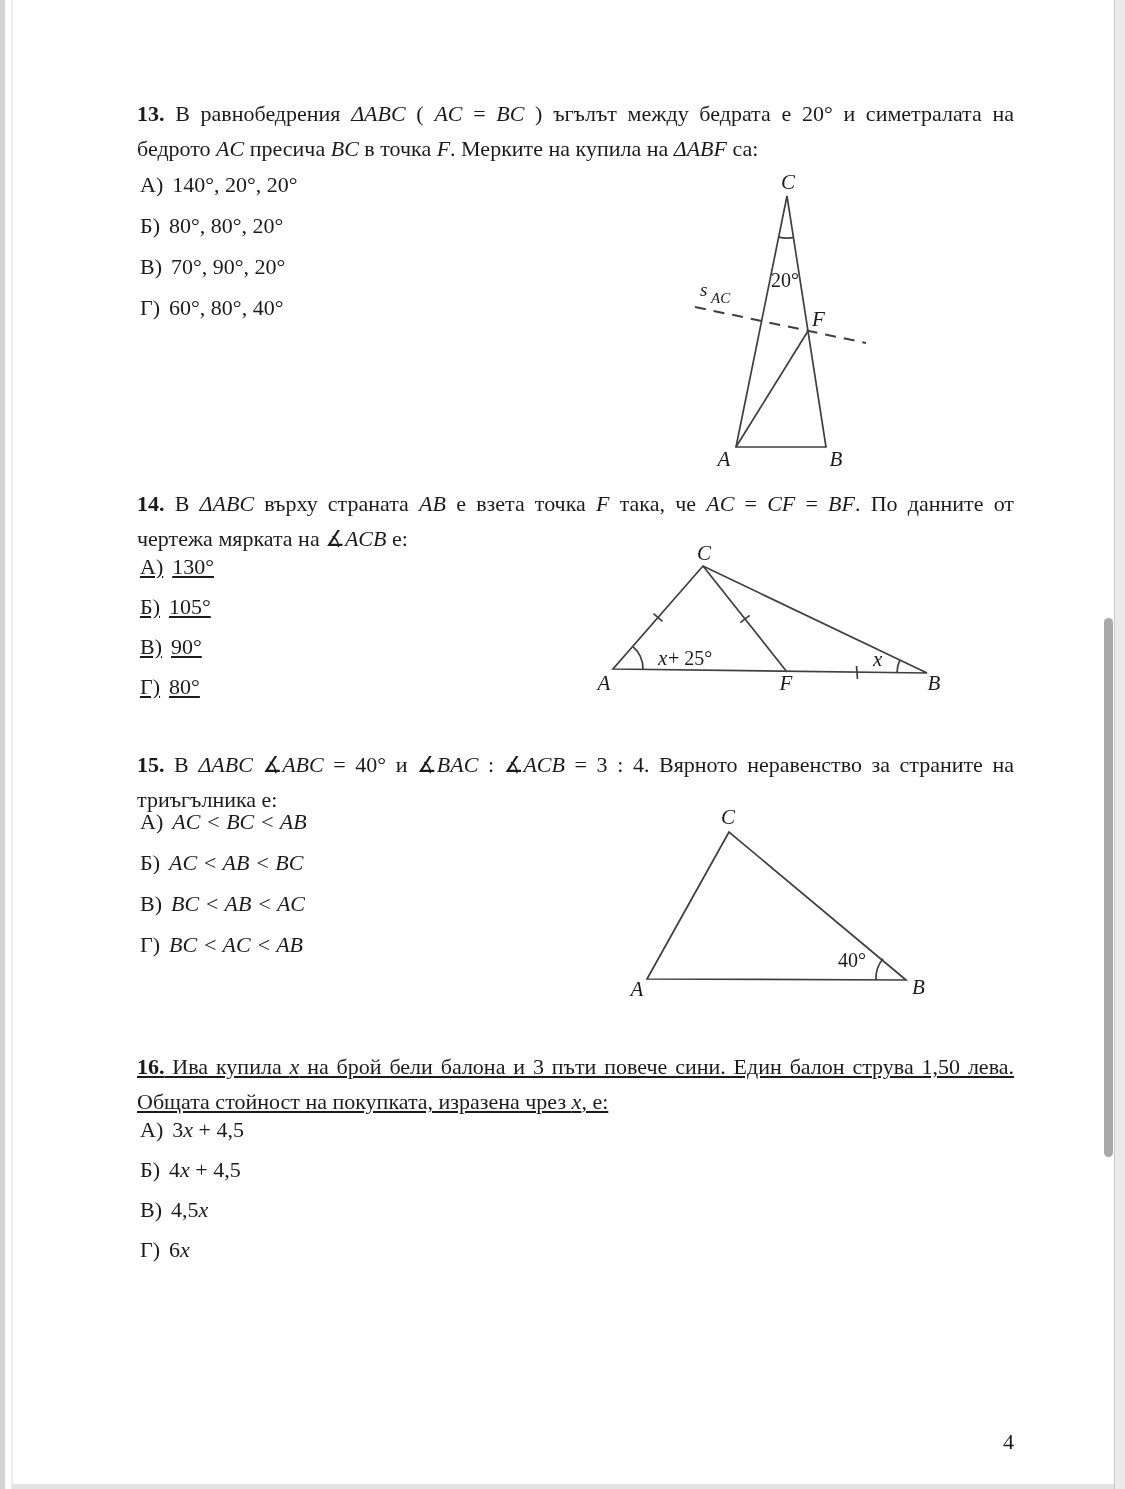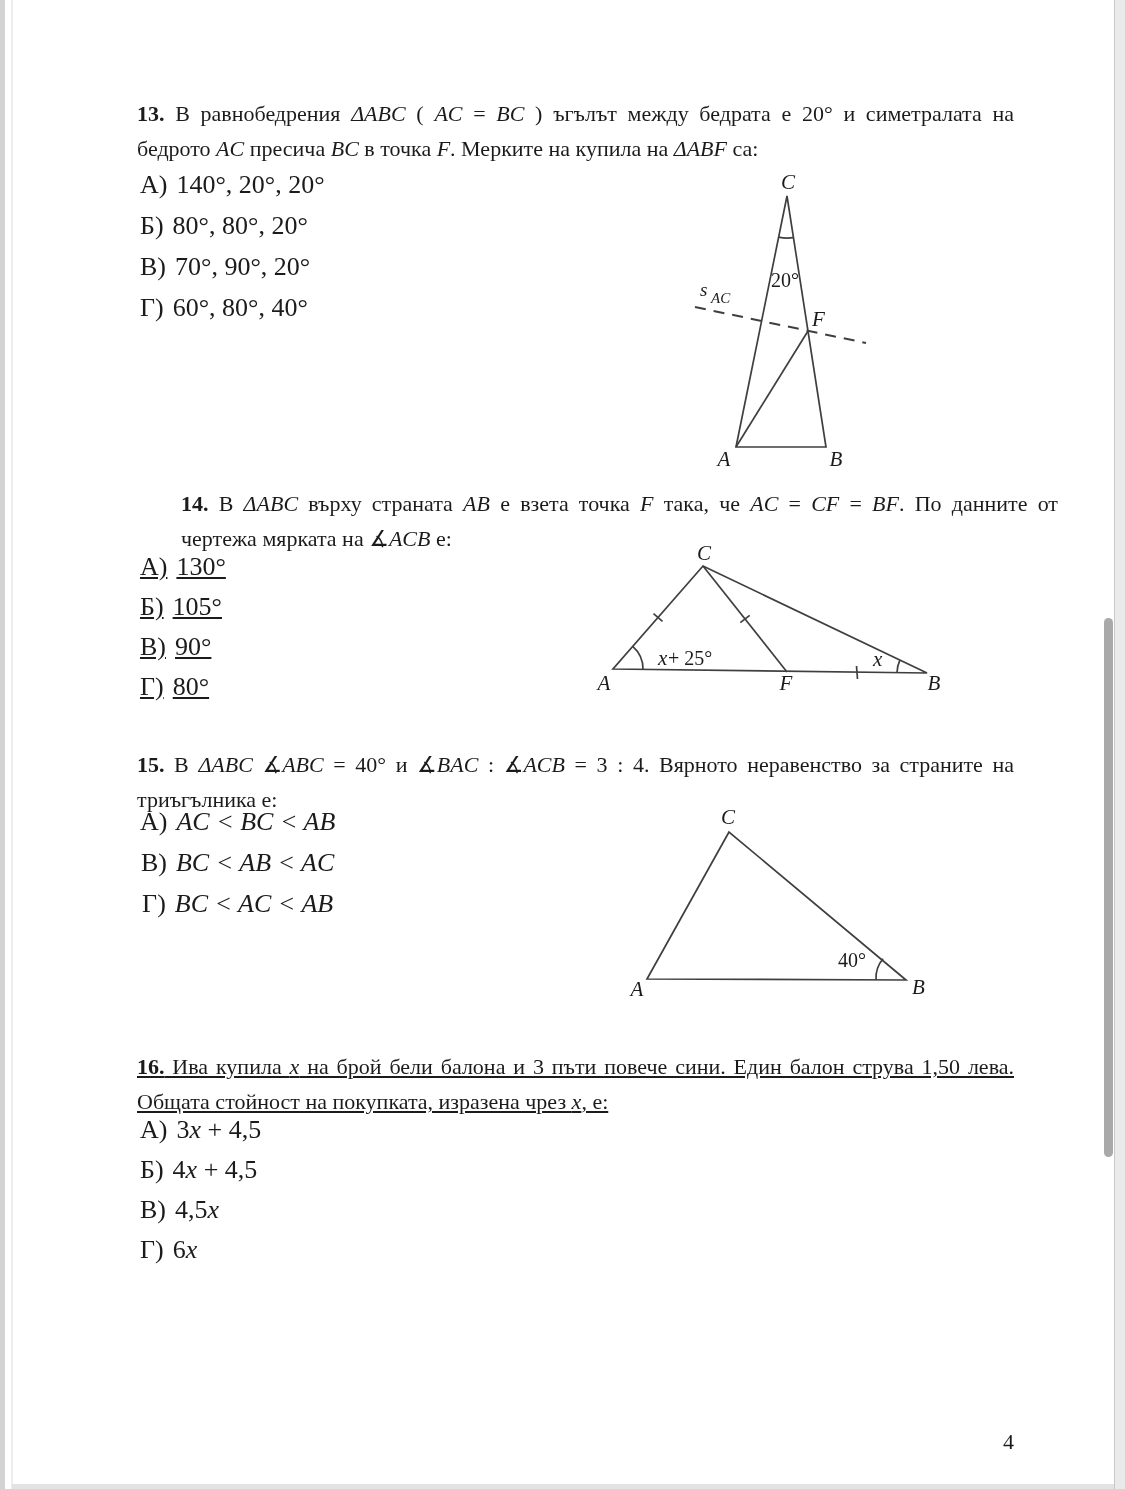--- a/index.html
+++ b/index.html
@@ -14,21 +14,21 @@
   .page-bottom-edge{position:absolute;left:12px;top:1484px;width:1102px;height:5px;background:#e3e3e3;}
   .scroll-thumb{position:absolute;left:1104px;top:618px;width:9px;height:539px;background:#a9a9a9;border-radius:5px;}
 
   .q{position:absolute;left:137px;width:877px;}
   .q-line{font-size:22px;line-height:35px;}
   .just{text-align:justify;text-align-last:justify;}
   .seg-b{font-weight:bold;}
   .seg-it{font-style:italic;}
 
   .opts{position:absolute;left:140px;}
-  .opt{font-size:26px;line-height:35px;}
+  .opt{font-size:22px;line-height:35px;}
   .p41 .opt{height:41px;}
   .p40 .opt{height:40px;}
   .opt-label{margin-right:9px;}
 
   .fig{position:absolute;}
   .fig line,.fig path,.fig polygon{stroke:#3f3f3f;stroke-width:1.7;fill:none;}
   .fig .dash{stroke-dasharray:11 8;stroke-width:2;}
   .fig text{font-size:21px;font-style:italic;fill:#1b1b1b;font-family:"Liberation Serif","DejaVu Serif",serif;}
   .fig text.upright{font-style:normal;font-size:20px;}
   .fig text.sym{font-size:19px;}
@@ -62,21 +62,21 @@
   <path d="M 118.6 72.2 A 42 42 0 0 0 133.5 72.6"></path>
   <text x="128" y="24" text-anchor="middle">C</text>
   <text x="64" y="301" text-anchor="middle">A</text>
   <text x="176" y="301" text-anchor="middle">B</text>
   <text x="152" y="161">F</text>
   <text x="111" y="122" class="upright">20°</text>
   <text x="40" y="131" class="sym">s</text>
   <text x="51" y="138" class="sub">AC</text>
 </svg>
 
-<div class="q" style="top:486px;margin-left:44px;">
+<div class="q" style="top:486px;">
   <div class="q-line just"><span class="seg-b">14.</span><span> В </span><span class="seg-it">ΔABC</span><span> върху страната </span><span class="seg-it">AB</span><span> е взета точка </span><span class="seg-it">F</span><span> така, че </span><span class="seg-it">AC</span><span> = </span><span class="seg-it">CF</span><span> = </span><span class="seg-it">BF</span><span>. По данните от</span></div>
   <div class="q-line"><span>чертежа мярката на ∡</span><span class="seg-it">ACB</span><span> е:</span></div>
 </div>
 <div class="opts p40" style="top:549px;text-decoration:underline;">
   <div class="opt"><span class="opt-label">А)</span><span><span>130°</span></span></div>
   <div class="opt"><span class="opt-label">Б)</span><span><span>105°</span></span></div>
   <div class="opt"><span class="opt-label">В)</span><span><span>90°</span></span></div>
   <div class="opt"><span class="opt-label">Г)</span><span><span>80°</span></span></div>
 </div>
 
@@ -94,22 +94,23 @@
   <text x="354" y="150" text-anchor="middle">B</text>
   <text x="78" y="125">x</text>
   <text x="88" y="125" class="upright"> + 25°</text>
   <text x="293" y="126">x</text>
 </svg>
 
 <div class="q" style="top:747px;">
   <div class="q-line just"><span class="seg-b">15.</span><span> В </span><span class="seg-it">ΔABC</span><span> ∡</span><span class="seg-it">ABC</span><span> = 40° и ∡</span><span class="seg-it">BAC</span><span> : ∡</span><span class="seg-it">ACB</span><span> = 3 : 4. Вярното неравенство за страните на</span></div>
   <div class="q-line"><span>триъгълника е:</span></div>
 </div>
-<div class="opts p41" style="top:804px;text-align:center;">
+<div class="opts p41" style="top:804px;">
   <div class="opt"><span class="opt-label">А)</span><span><span class="seg-it">AC &lt; BC &lt; AB</span></span></div>
+  <div class="opt"><span class="opt-label">Б)</span><span><span class="seg-it">AC &lt; AB &lt; BC</span></span></div>
   <div class="opt"><span class="opt-label">В)</span><span><span class="seg-it">BC &lt; AB &lt; AC</span></span></div>
   <div class="opt"><span class="opt-label">Г)</span><span><span class="seg-it">BC &lt; AC &lt; AB</span></span></div>
 </div>
 
 <svg class="fig" style="left:610px;top:798px;" width="340" height="212" viewBox="0 0 340 212">
   <polygon points="119,34 37,181 296,182"></polygon>
   <path d="M 266 181.9 A 30 30 0 0 1 273 160.8"></path>
   <text x="118" y="26" text-anchor="middle">C</text>
   <text x="27" y="198" text-anchor="middle">A</text>
   <text x="302" y="196">B</text>

